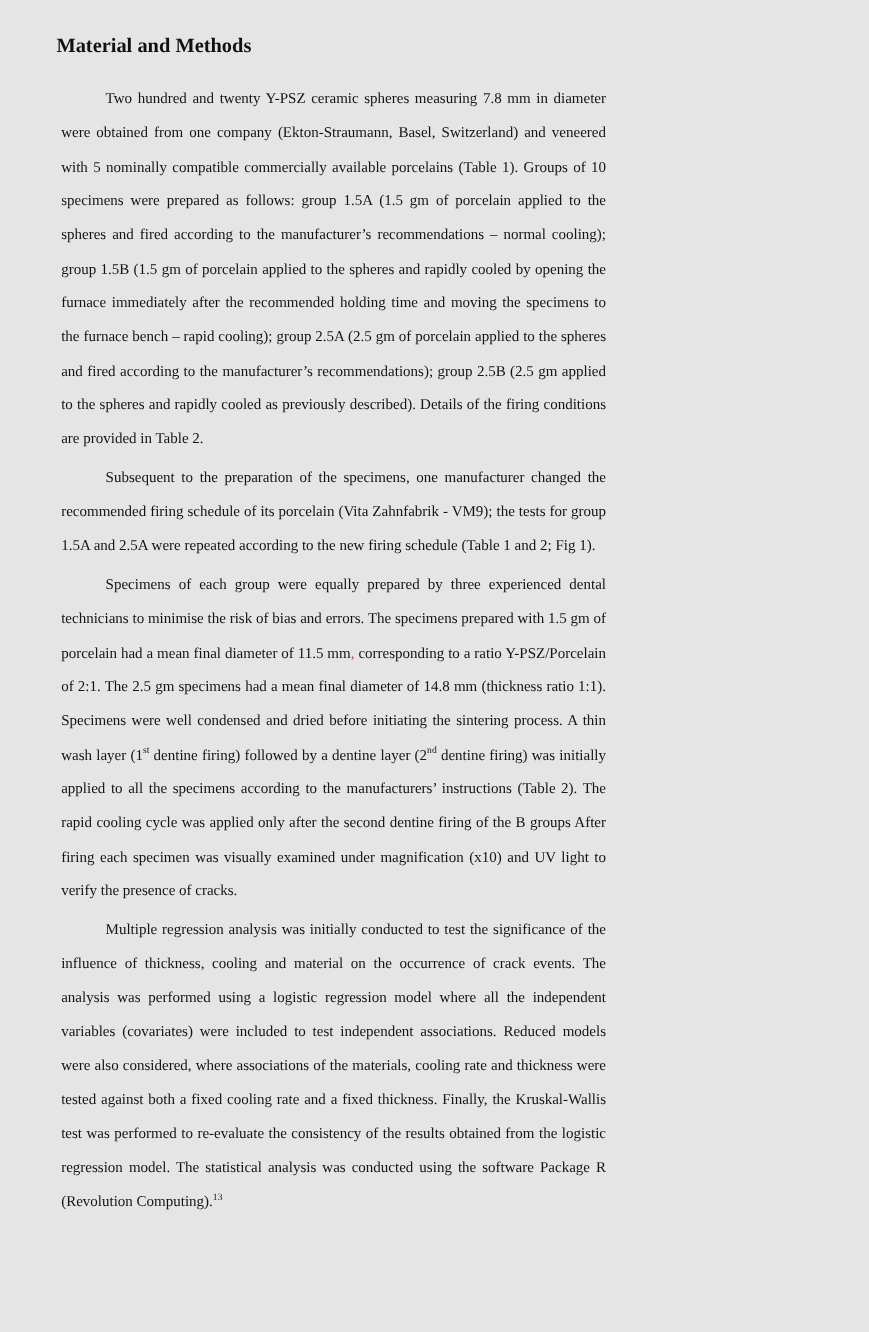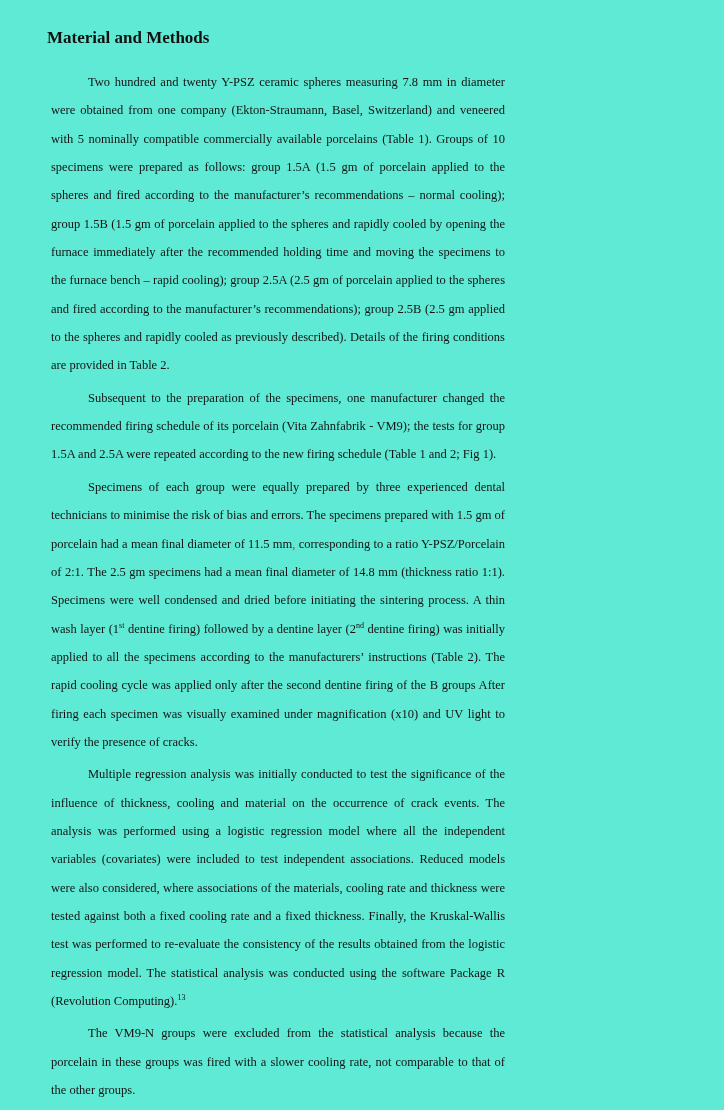--- a/index.html
+++ b/index.html
@@ -4,21 +4,21 @@
 <style>
   html, body {
     margin: 0;
     padding: 0;
     background: #ffffff;
   }
   .page {
     position: relative;
     width: 724px;
     height: 1110px;
-    background: #5eead4;
+    background: #e5e5e5;
     overflow: hidden;
   }
   .content {
     position: absolute;
     left: 47px;
     top: 26px;
     width: 462px;
   }
   .doc-heading {
     font-family: "Liberation Serif", "DejaVu Serif", serif;
@@ -50,16 +50,15 @@
 <body style="background: rgb(255, 255, 255);">
 
 <div class="page">
   <div class="content">
     <h1 class="doc-heading">Material and Methods</h1>
     <div>
         <p class="doc-para"><span>Two hundred and twenty Y-PSZ ceramic spheres measuring 7.8 mm in diameter were obtained from one company (Ekton-Straumann, Basel, Switzerland) and veneered with 5 nominally compatible commercially available porcelains (Table 1). Groups of 10 specimens were prepared as follows: group 1.5A (1.5 gm of porcelain applied to the spheres and fired according to the manufacturer’s recommendations – normal cooling); group 1.5B (1.5 gm of porcelain applied to the spheres and rapidly cooled by opening the furnace immediately after the recommended holding time and moving the specimens to the furnace bench – rapid cooling); group 2.5A (2.5 gm of porcelain applied to the spheres and fired according to the manufacturer’s recommendations); group 2.5B (2.5 gm applied to the spheres and rapidly cooled as previously described). Details of the firing conditions are provided in Table 2.</span></p>
         <p class="doc-para"><span>Subsequent to the preparation of the specimens, one manufacturer changed the recommended firing schedule of its porcelain (Vita Zahnfabrik - VM9); the tests for group 1.5A and 2.5A were repeated according to the new firing schedule (Table 1 and 2; Fig 1).</span></p>
         <p class="doc-para"><span>Specimens of each group were equally prepared by three experienced dental technicians to minimise the risk of bias and errors. The specimens prepared with 1.5 gm of porcelain had a mean final diameter of 11.5 mm</span><span class="red-text">,</span><span> corresponding to a ratio Y-PSZ/Porcelain of 2:1. The 2.5 gm specimens had a mean final diameter of 14.8 mm (thickness ratio 1:1). Specimens were well condensed and dried before initiating the sintering process. A thin wash layer (1</span><sup class="sup">st</sup><span> dentine firing) followed by a dentine layer (2</span><sup class="sup">nd</sup><span> dentine firing) was initially applied to all the specimens according to the manufacturers’ instructions (Table 2). The rapid cooling cycle was applied only after the second dentine firing of the B groups After firing each specimen was visually examined under magnification (x10) and UV light to verify the presence of cracks.</span></p>
         <p class="doc-para"><span>Multiple regression analysis was initially conducted to test the significance of the influence of thickness, cooling and material on the occurrence of crack events. The analysis was performed using a logistic regression model where all the independent variables (covariates) were included to test independent associations. Reduced models were also considered, where associations of the materials, cooling rate and thickness were tested against both a fixed cooling rate and a fixed thickness. Finally, the Kruskal-Wallis test was performed to re-evaluate the consistency of the results obtained from the logistic regression model. The statistical analysis was conducted using the software Package R (Revolution Computing).</span><sup class="sup">13</sup></p>
-        <p class="doc-para"><span>The VM9-N groups were excluded from the statistical analysis because the porcelain in these groups was fired with a slower cooling rate, not comparable to that of the other groups.</span></p>
       </div>
   </div>
 </div>
 
 </body></html>

